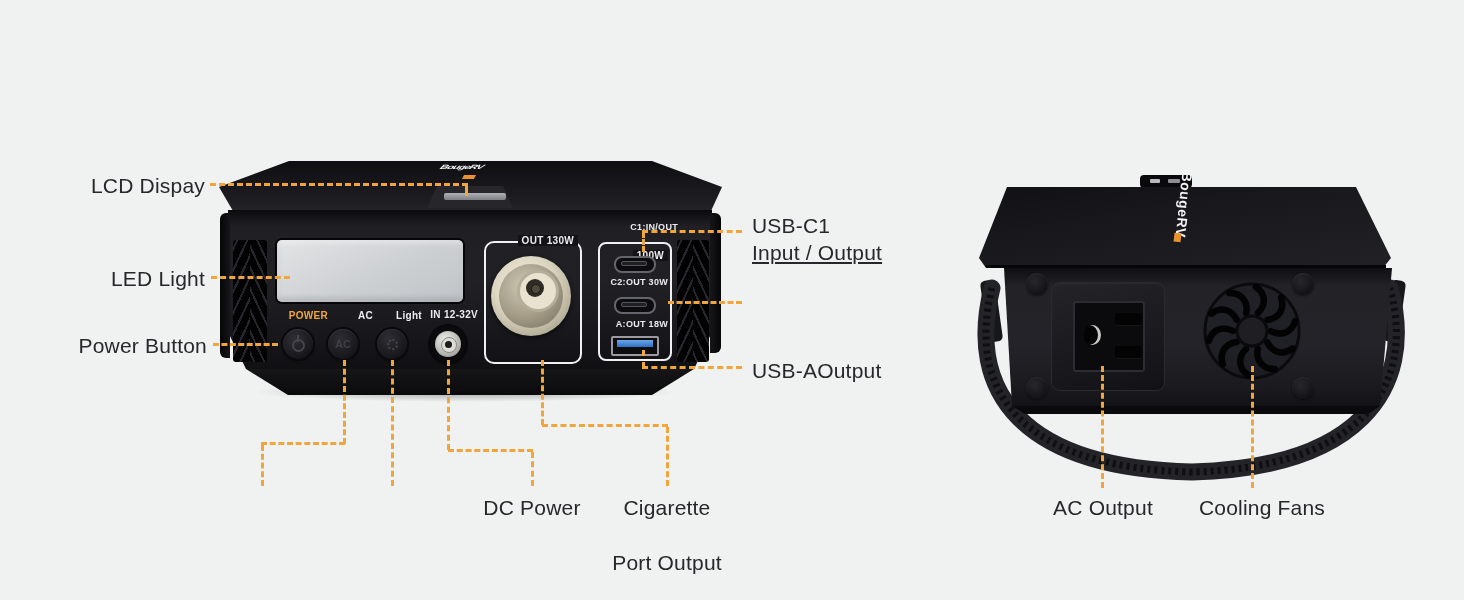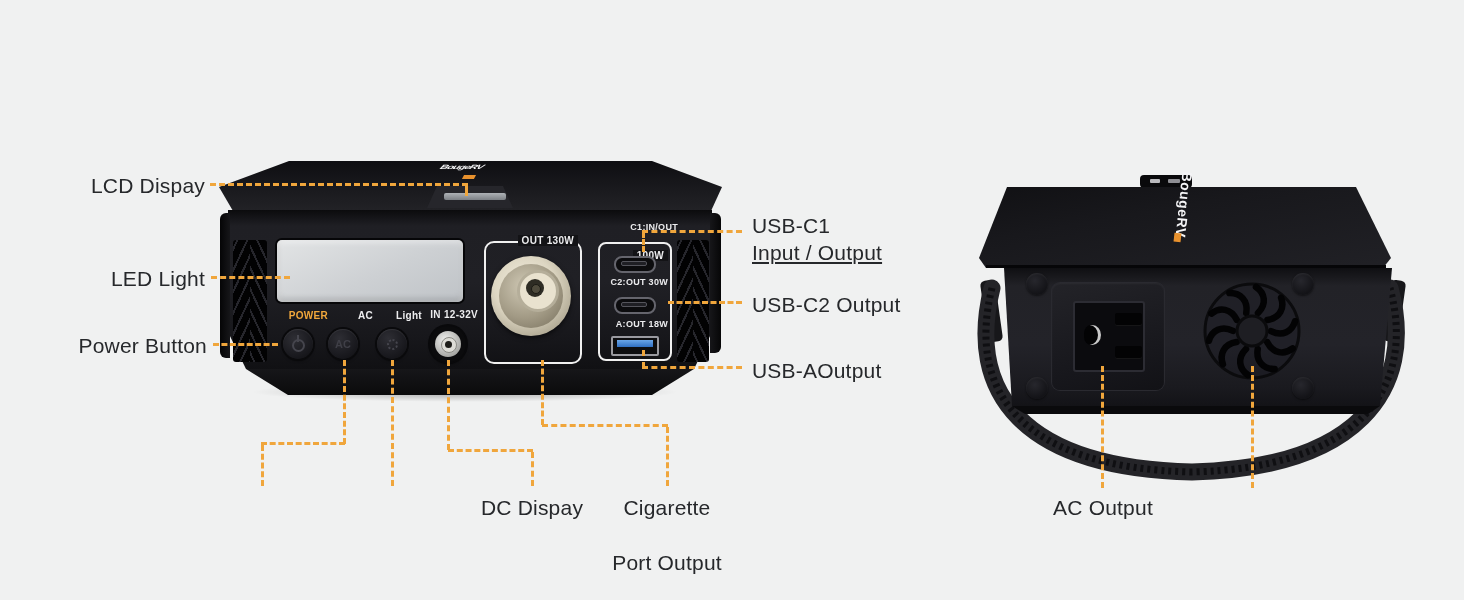--- a/index.html
+++ b/index.html
@@ -253,28 +253,28 @@
 
   <div class="hl" style="left:668px;top:301px;width:74px;"></div>
 
   <div class="vl" style="left:1101px;top:366px;height:122px;"></div>
   <div class="vl" style="left:1251px;top:366px;height:122px;"></div>
 
   <div class="lbl lbl-r" style="right:1259px;top:172px;width:220px;">LCD Dispay</div>
   <div class="lbl lbl-r" style="right:1259px;top:265px;width:220px;">LED Light</div>
   <div class="lbl lbl-r" style="right:1257px;top:332px;width:220px;">Power Button</div>
 
-  <div class="lbl lbl-c" style="left:422px;top:494px;">DC Dispay</div>
+  <div class="lbl lbl-c" style="left:422px;top:494px;">DC Power</div>
   <div class="lbl lbl-c" style="left:557px;top:494px;">
     <span style="display:block;">Cigarette</span>
     <span style="display:block;margin-top:28px;">Port Output</span>
   </div>
 
   <div class="lbl" style="left:752px;top:212px;">
     <span style="display:block;">USB-C1</span>
     <span style="display:block;text-decoration:underline;">Input / Output</span>
   </div>
-  <div class="lbl" style="left:752px;top:291px;">USB-C2 Output</div>
   <div class="lbl" style="left:752px;top:357px;">USB-AOutput</div>
 
   <div class="lbl lbl-c" style="left:993px;top:494px;">AC Output</div>
+  <div class="lbl lbl-c" style="left:1152px;top:494px;">Cooling Fans</div>
 
 </div>
 
 </body></html>

